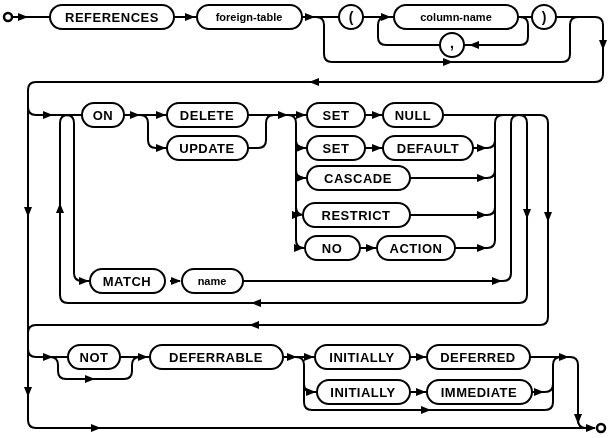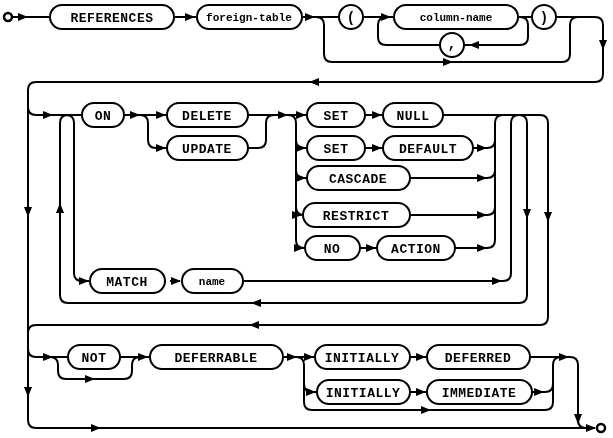--- a/index.html
+++ b/index.html
@@ -5,21 +5,21 @@
   html, body {
     margin: 0;
     padding: 0;
     background: #ffffff;
   }
   .stage {
     width: 613px;
     height: 438px;
     background: #ffffff;
     position: relative;
-    font-family: Liberation Mono, monospace;
+    font-family: Liberation Sans, sans-serif;
   }
   svg { display: block; }
   .rail {
     fill: none;
     stroke: #000000;
     stroke-width: 2;
   }
   .arrow {
     fill: none;
     stroke: #000000;

